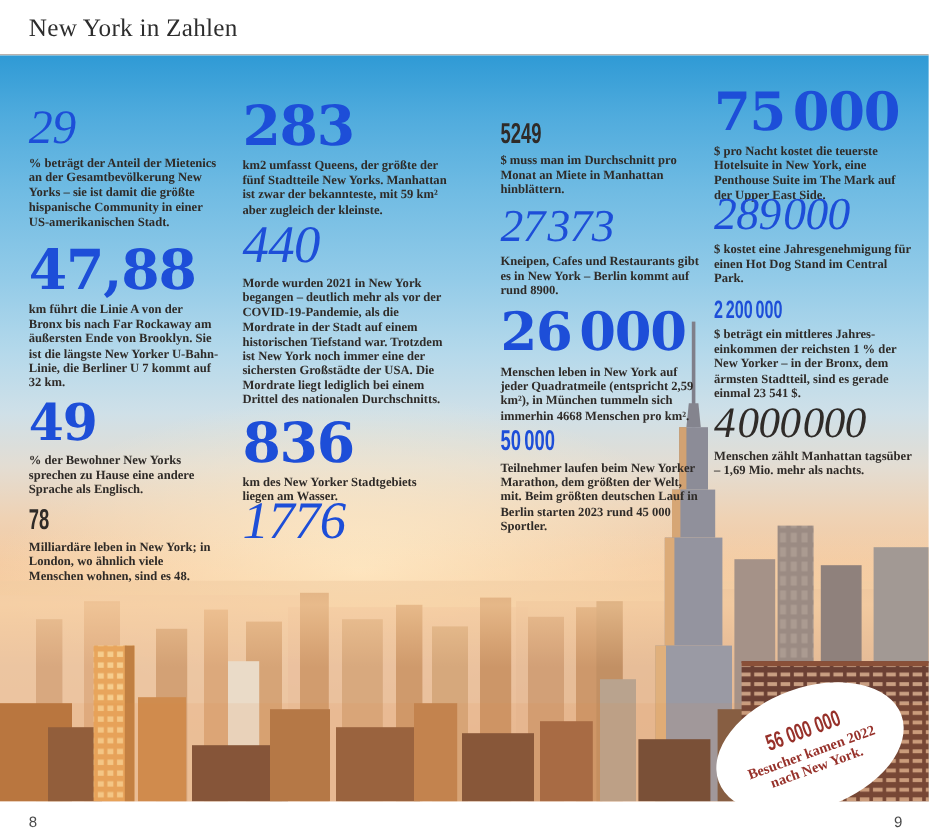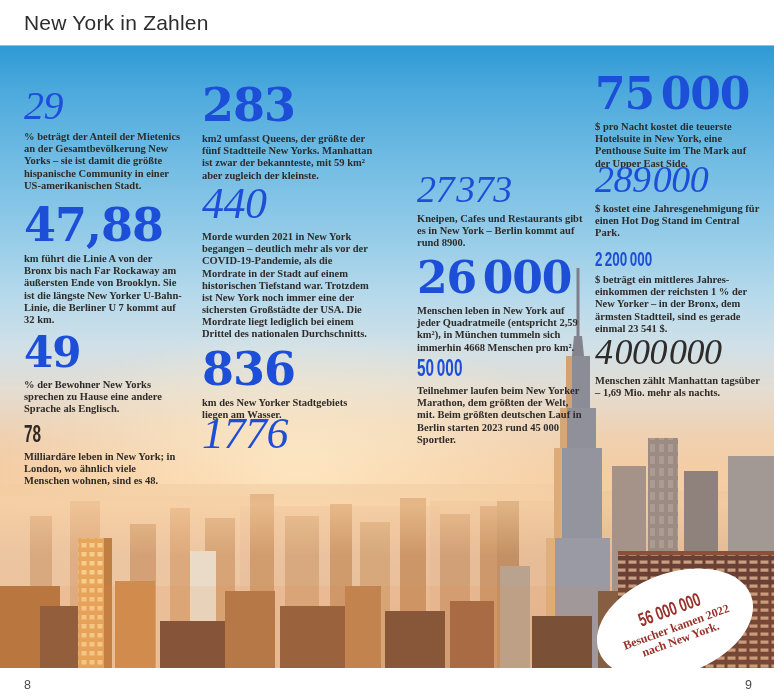--- a/index.html
+++ b/index.html
@@ -4,21 +4,21 @@
 <style>
   html,body{margin:0;padding:0;}
   body{
     width:774px;height:700px;position:relative;overflow:hidden;
     background:#ffffff;font-family:"Liberation Serif",serif;
   }
   
   .header{position:absolute;top:0;left:0;right:0;height:45px;background:#fff;
     border-bottom:1px solid #b9b2ae;z-index:6;}
   .title{position:absolute;left:24px;top:11px;font-size:21px;color:#2d2d2d;
-    letter-spacing:.2px;font-family:Liberation Sans, sans-serif;}
+    letter-spacing:.2px;font-family:Liberation Serif, serif;}
   .footer{position:absolute;bottom:0;left:0;right:0;height:32px;background:#fff;z-index:6;}
   .pageno{position:absolute;bottom:8px;font-size:12.5px;color:#4a4a4a;
     font-family:"Liberation Sans",sans-serif;}
   .pageno.pl{left:24px}.pageno.pr{right:22px}
 
   
   .photo{position:absolute;top:46px;left:0;width:774px;height:622px;z-index:1;
     background:
       radial-gradient(ellipse 430px 210px at 300px 430px, rgba(255,238,204,.85), rgba(255,238,204,0) 70%),
       linear-gradient(180deg,#2f9ad5 0%,#4fabdd 8%,#6fbbe3 18%,#93cbe8 30%,
@@ -188,20 +188,24 @@
     <div class="stat s3">
       <span class="num bold b46"><span>836</span></span>
       <p class="desc">km des New Yorker Stadtgebiets liegen am Wasser.</p>
     </div>
     <div class="stat s4">
       <span class="num italic i44"><span>1776</span></span>
     </div>
   </div>
 
   <div class="col col3">
+    <div class="stat s1">
+      <span class="num cond dark c24"><span>5249</span></span>
+      <p class="desc">$ muss man im Durchschnitt pro Monat an Miete in Manhattan hinblättern.</p>
+    </div>
     <div class="stat s2">
       <span class="num italic i38"><span>27 373</span></span>
       <p class="desc">Kneipen, Cafes und Restaurants gibt es in New York – Berlin kommt auf rund 8900.</p>
     </div>
     <div class="stat s3">
       <span class="num bold b44"><span>26 000</span></span>
       <p class="desc">Menschen leben in New York auf jeder Quadratmeile (entspricht 2,59 km²), in München tummeln sich immerhin 4668 Menschen pro km².</p>
     </div>
     <div class="stat s4">
       <span class="num cond c24"><span>50 000</span></span>

